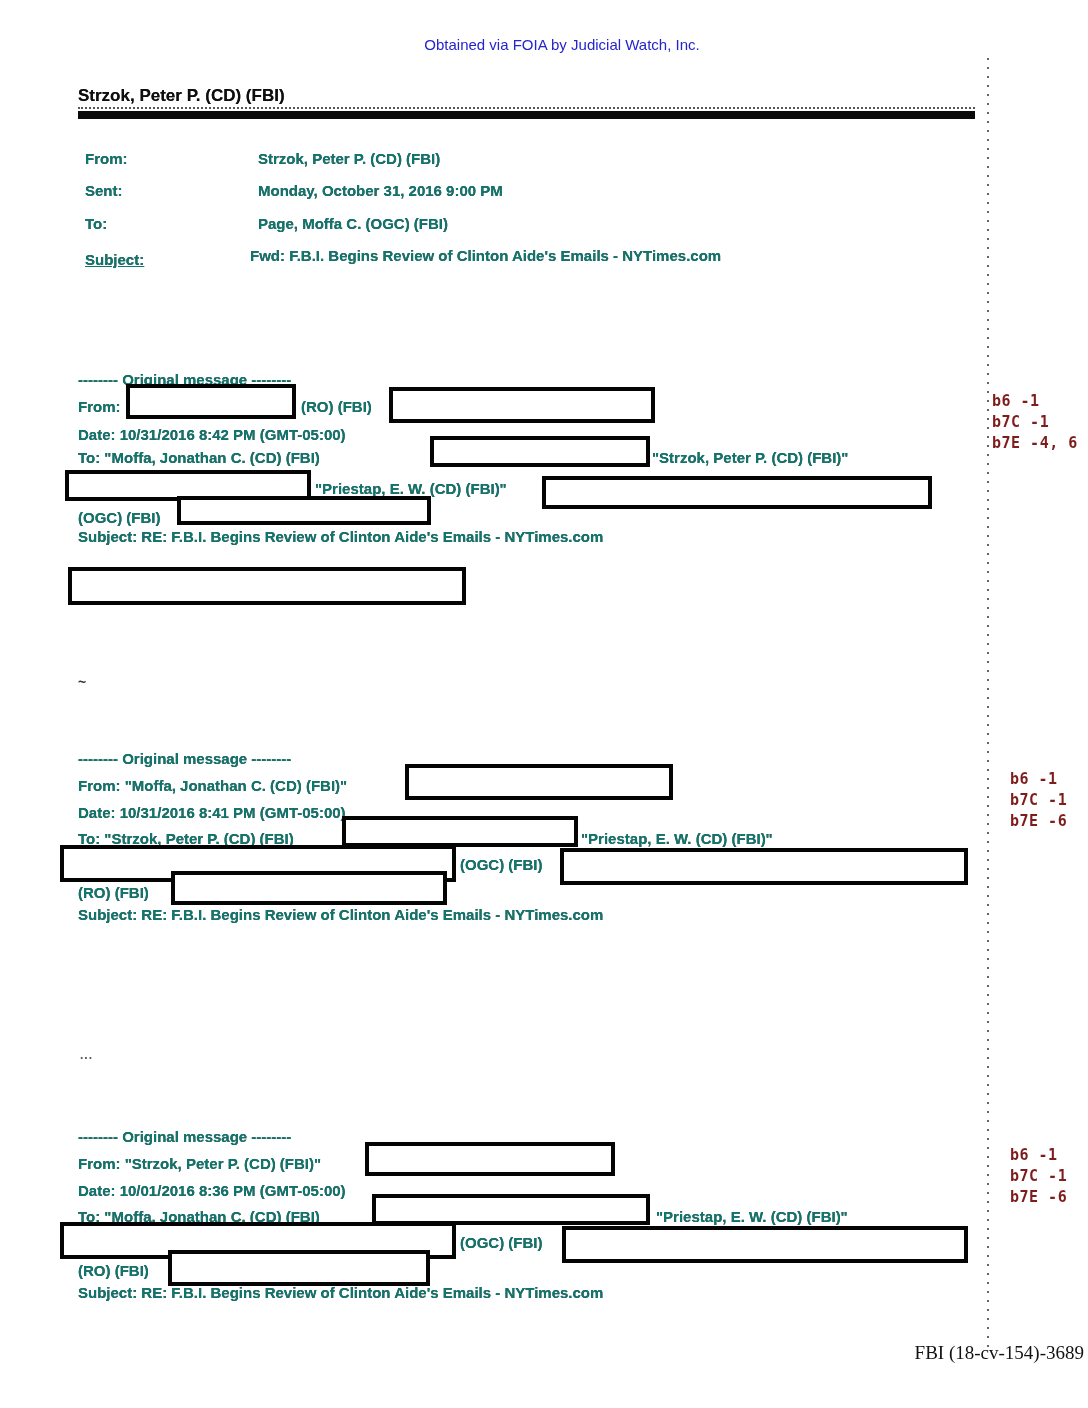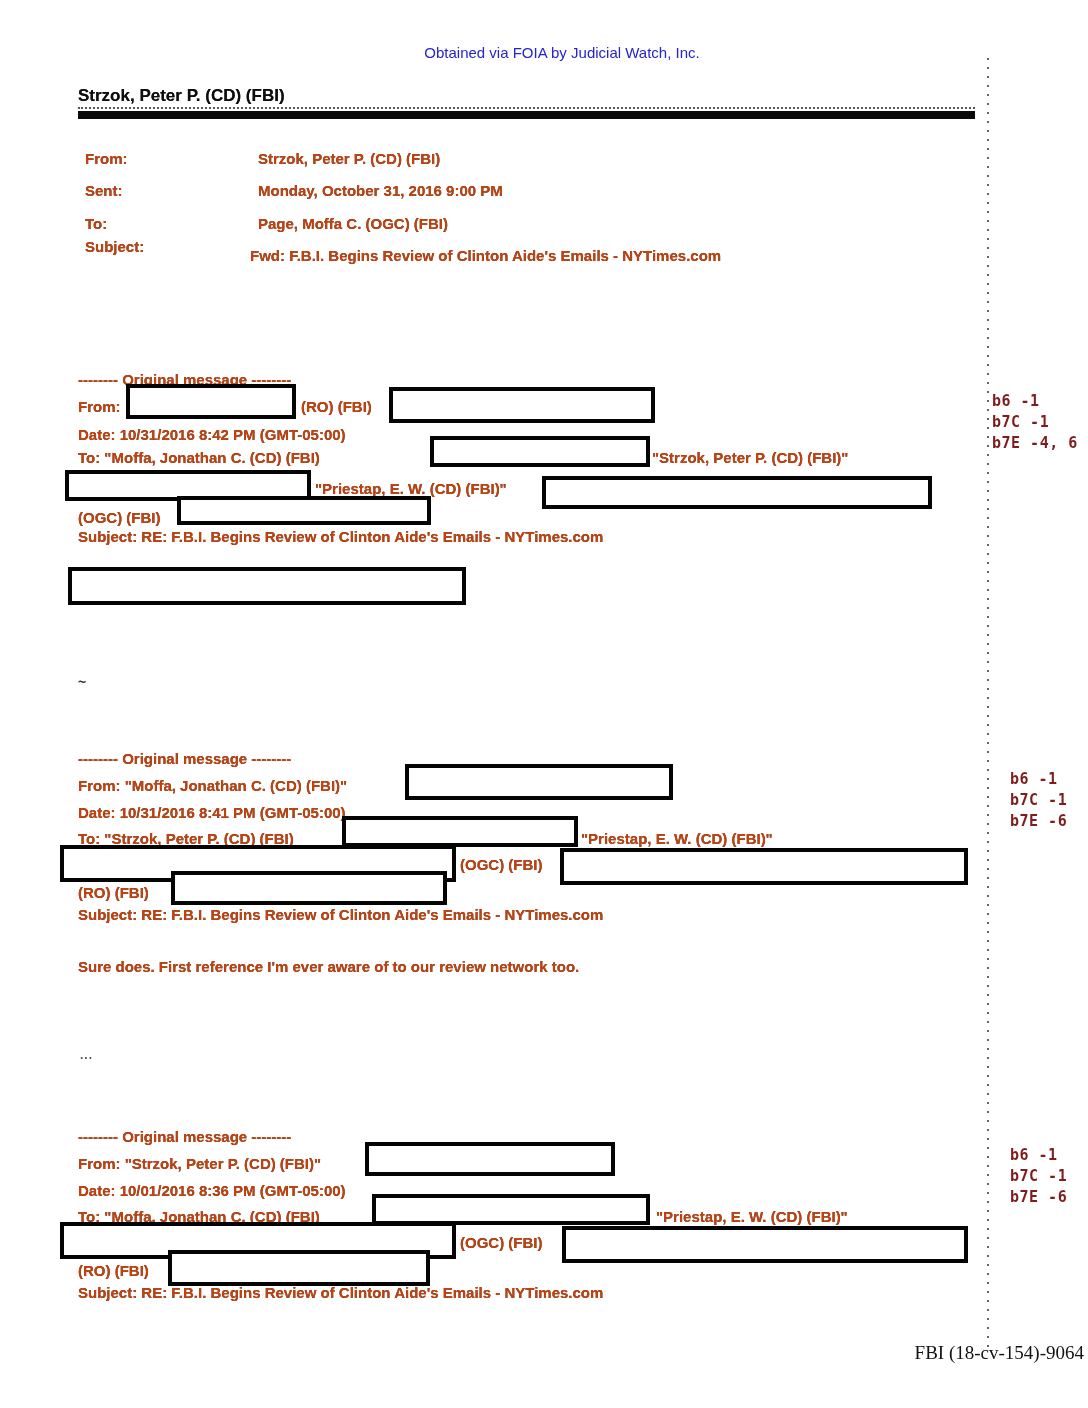--- a/index.html
+++ b/index.html
@@ -1,21 +1,21 @@
 <!DOCTYPE html>
 <html><head>
 <meta charset="utf-8">
 <style>
   html,body{margin:0;padding:0;background:#fff;}
   .page{position:relative;width:1088px;height:1408px;background:#ffffff;overflow:hidden;
         font-family:"Liberation Sans",sans-serif;}
   .t{position:absolute;white-space:nowrap;font:600 15px/1.2 "Liberation Sans",sans-serif;
-     color:#c2410c;text-shadow:0 0 0.5px #4a4a4a;}
+     color:#0f766e;text-shadow:0 0 0.5px #4a4a4a;}
   .lbl{font-weight:700;}
-  .foia{position:absolute;left:0;right:0;top:44px;text-align:center;
+  .foia{position:absolute;left:0;right:0;top:36px;text-align:center;
         font:400 15px "Liberation Sans",sans-serif;padding-left:36px;}
   .title{position:absolute;left:78px;top:86px;font:700 17px "Liberation Sans",sans-serif;
          color:#0e0e0e;text-shadow:0 0 0.6px #444;}
   .titledots{position:absolute;left:78px;top:107px;width:897px;height:0;
              border-top:2px dotted #555;}
   .titlebar{position:absolute;left:78px;top:111px;width:897px;height:8px;background:#0a0a0a;}
   .box{position:absolute;background:#ffffff;border:4px solid #040404;box-sizing:border-box;}
   .code{position:absolute;font:700 15px "DejaVu Sans Mono",monospace;color:#7f1d1d;
         letter-spacing:0.5px;white-space:pre;}
   .vdots{position:absolute;left:987px;top:58px;width:2px;height:1294px;
@@ -37,21 +37,21 @@
 
   <span class="t lbl" style="left:85px;top:150px;">From:</span>
   <span class="t" style="left:258px;top:150px;">Strzok, Peter P. (CD) (FBI)</span>
 
   <span class="t lbl" style="left:85px;top:182px;">Sent:</span>
   <span class="t" style="left:258px;top:182px;">Monday, October 31, 2016 9:00 PM</span>
 
   <span class="t lbl" style="left:85px;top:215px;">To:</span>
   <span class="t" style="left:258px;top:215px;">Page, Moffa C. (OGC) (FBI)</span>
 
-  <span class="t lbl" style="left:85px;top:238px;">Subject:</span>
+  <span class="t lbl" style="left:85px;top:251px;text-decoration:underline;">Subject:</span>
   <span class="t" style="left:250px;top:247px;">Fwd: F.B.I. Begins Review of Clinton Aide's Emails - NYTimes.com</span>
 
   <span class="t" style="left:78px;top:371px;">-------- Original message --------</span>
 
   <span class="t" style="left:78px;top:398px;">From:</span>
   <div class="box" style="left:126px;top:384px;width:170px;height:35px;"></div>
   <span class="t" style="left:301px;top:398px;">(RO) (FBI)</span>
   <div class="box" style="left:389px;top:387px;width:266px;height:36px;"></div>
 
   <span class="t" style="left:78px;top:426px;text-align:right;">Date: 10/31/2016 8:42 PM (GMT-05:00)</span>
@@ -86,21 +86,20 @@
 
   <div class="box" style="left:60px;top:845px;width:396px;height:37px;"></div>
   <span class="t" style="left:460px;top:856px;">(OGC) (FBI)</span>
   <div class="box" style="left:560px;top:848px;width:408px;height:37px;"></div>
 
   <span class="t" style="left:78px;top:884px;">(RO) (FBI)</span>
   <div class="box" style="left:171px;top:871px;width:276px;height:34px;"></div>
 
   <span class="t" style="left:78px;top:906px;">Subject: RE: F.B.I. Begins Review of Clinton Aide's Emails - NYTimes.com</span>
 
-  <span class="t" style="left:78px;top:958px;">Sure does. First reference I'm ever aware of to our review network too.</span>
 
   <span class="mark" style="left:80px;top:1048px;font-size:12px;letter-spacing:1px;color:#555;">...</span>
 
   <span class="t" style="left:78px;top:1128px;">-------- Original message --------</span>
 
   <span class="t" style="left:78px;top:1155px;">From: "Strzok, Peter P. (CD) (FBI)"</span>
   <div class="box" style="left:365px;top:1142px;width:250px;height:34px;"></div>
 
   <span class="t" style="left:78px;top:1182px;">Date: 10/01/2016 8:36 PM (GMT-05:00)</span>
 
@@ -125,15 +124,15 @@
   <span class="code" style="left:1010px;top:770px;">b6 -1</span>
   <span class="code" style="left:1010px;top:791px;">b7C -1</span>
   <span class="code" style="left:1010px;top:812px;">b7E -6</span>
 
   <span class="code" style="left:1010px;top:1146px;">b6 -1</span>
   <span class="code" style="left:1010px;top:1167px;">b7C -1</span>
   <span class="code" style="left:1010px;top:1188px;">b7E -6</span>
 
   <div class="vdots"></div>
 
-  <div class="stamp">FBI (18-cv-154)-9064</div>
+  <div class="stamp">FBI (18-cv-154)-3689</div>
 
 </div>
 
 </body></html>

